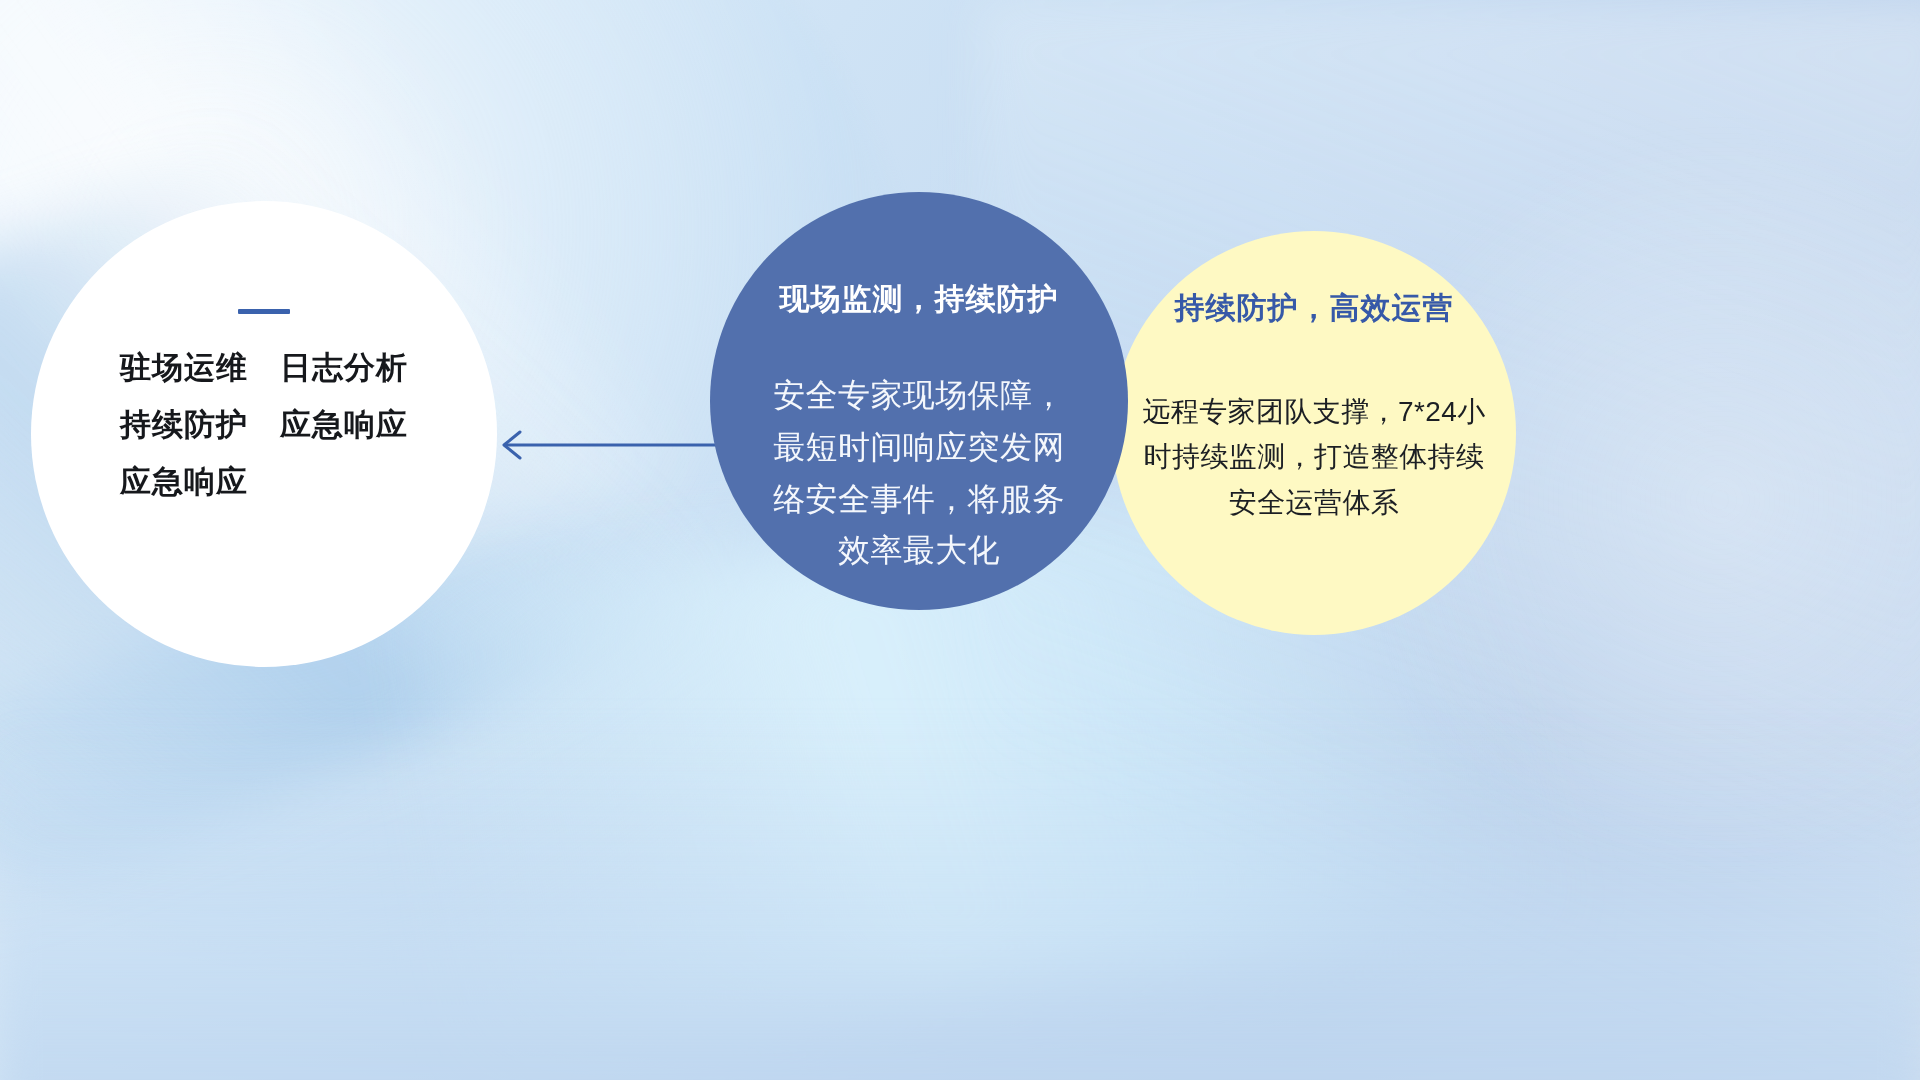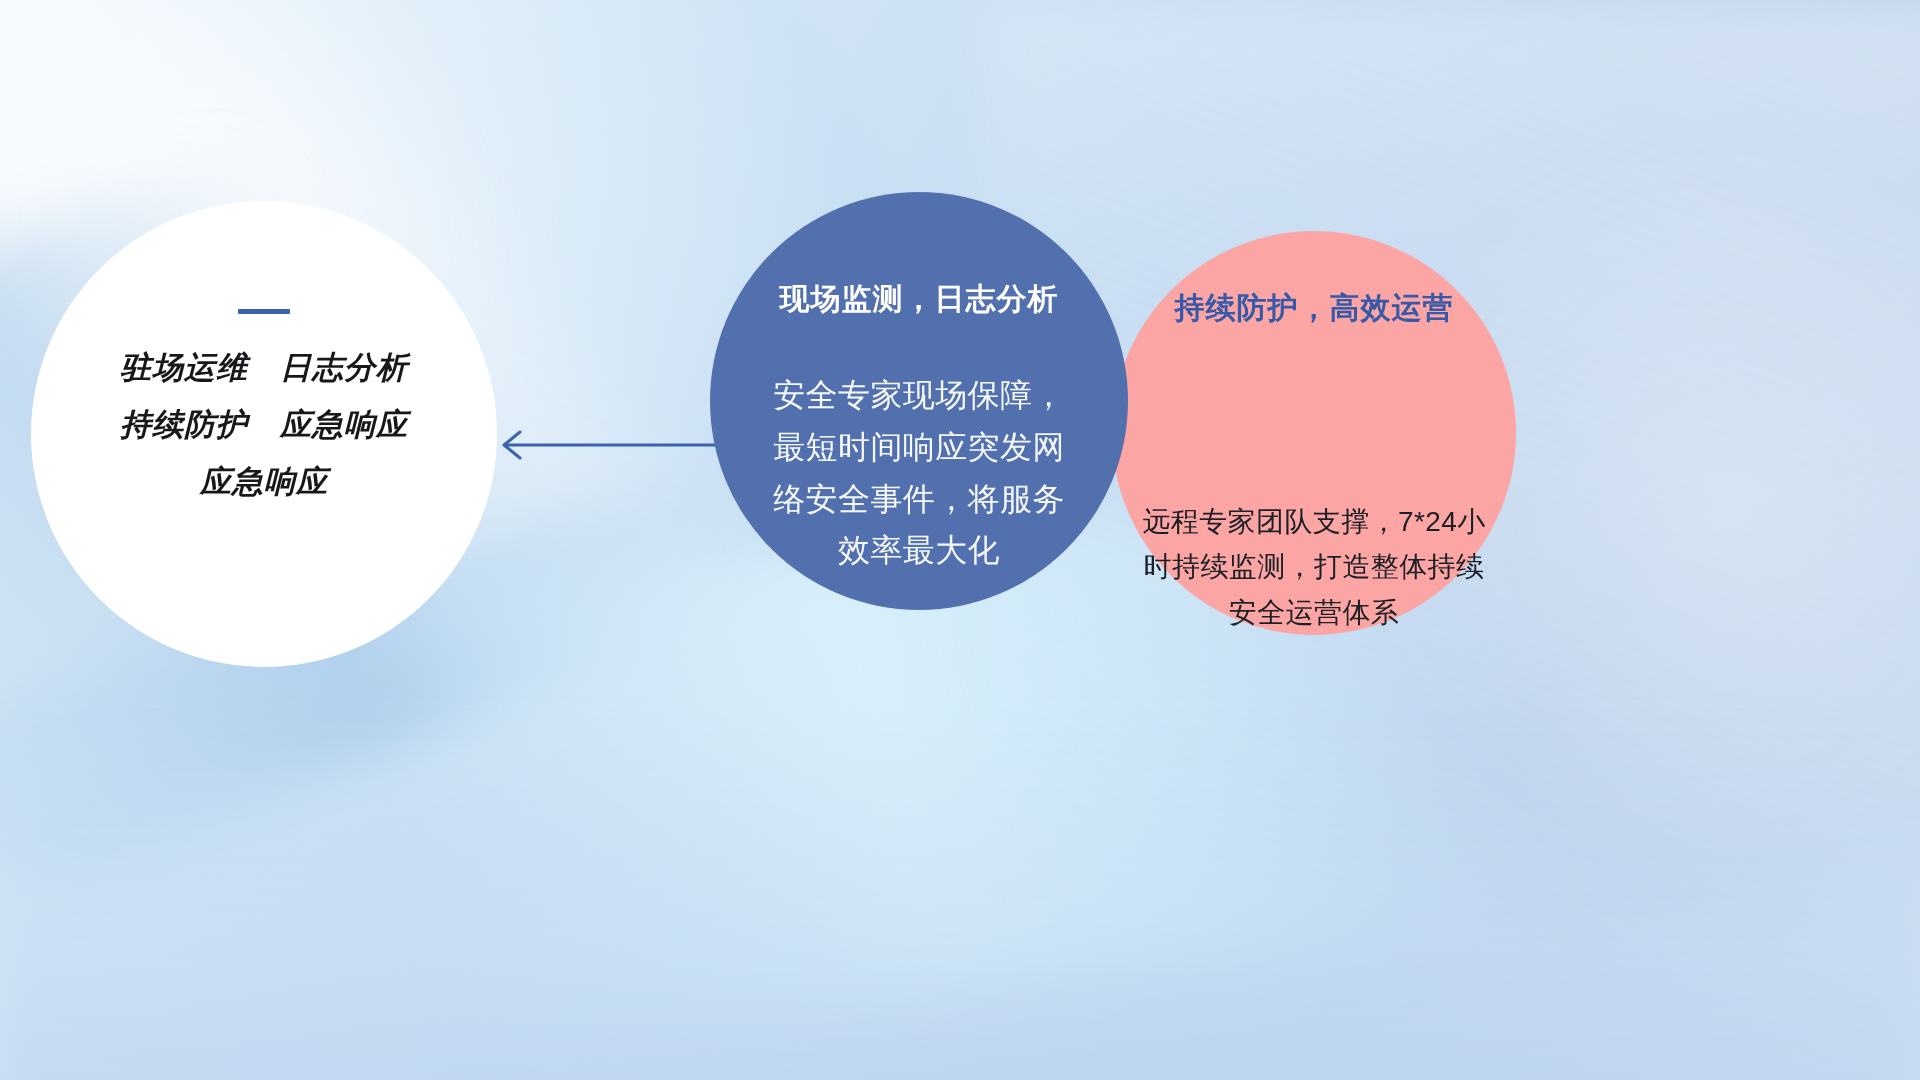--- a/index.html
+++ b/index.html
@@ -159,23 +159,22 @@
   .left-dash {
     width: 52px;
     height: 5px;
     background: #3a62ad;
     border-radius: 1px;
     margin-bottom: 38px;
   }
   .left-lines {
     display: flex;
     flex-direction: column;
-    align-items: center;
+    align-items: flex-start;
     gap: 26px;
-    font-style: italic;
   }
   .left-line {
     font-size: 31px;
     font-weight: bold;
     color: #16181c;
     letter-spacing: 1px;
     white-space: pre;
     line-height: 1;
   }
 
@@ -205,22 +204,22 @@
     line-height: 1.62;
     color: #f4f7fc;
     letter-spacing: 0.4px;
   }
 
   .circle-right {
     left: 1112px;
     top: 231px;
     width: 404px;
     height: 404px;
-    background: #fca5a5;
-    justify-content: space-between;
+    background: #fef9c3;
+    justify-content: flex-start;
     padding-top: 62px;
     z-index: 2;
   }
   .right-title {
     font-size: 30px;
     font-weight: bold;
     color: #3659a8;
     letter-spacing: 1px;
     white-space: nowrap;
     line-height: 1;
@@ -257,21 +256,21 @@
   <div class="circle circle-left">
     <div class="left-dash"></div>
     <div class="left-lines">
       <div class="left-line">驻场运维　日志分析</div>
       <div class="left-line">持续防护　应急响应</div>
       <div class="left-line">应急响应</div>
     </div>
   </div>
 
   <div class="circle circle-mid">
-    <div class="mid-title">现场监测，日志分析</div>
+    <div class="mid-title">现场监测，持续防护</div>
     <div class="mid-body">安全专家现场保障，最短时间响应突发网络安全事件，将服务效率最大化</div>
   </div>
 
   <div class="circle circle-right">
     <div class="right-title">持续防护，高效运营</div>
     <div class="right-body">远程专家团队支撑，7*24小时持续监测，打造整体持续安全运营体系</div>
   </div>
 
 </div>
 

